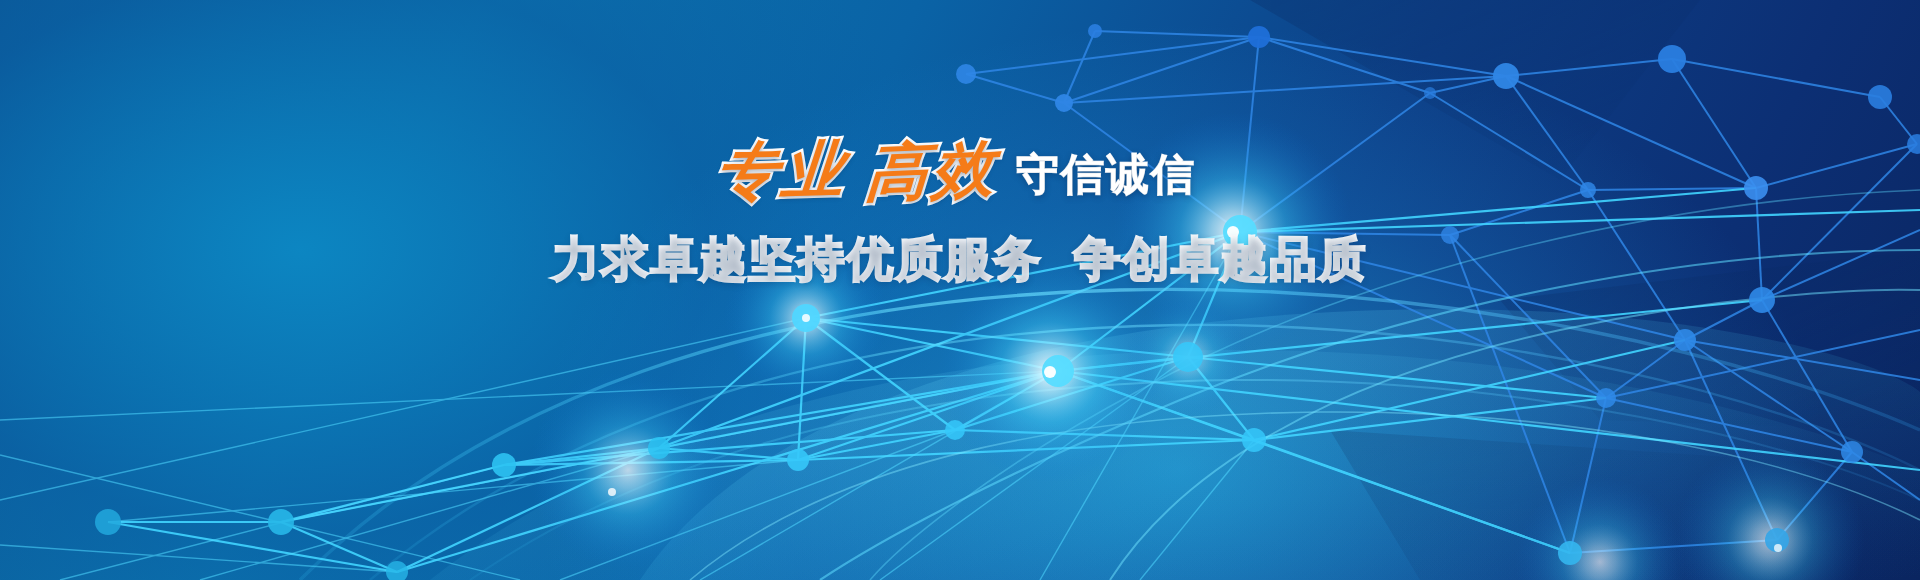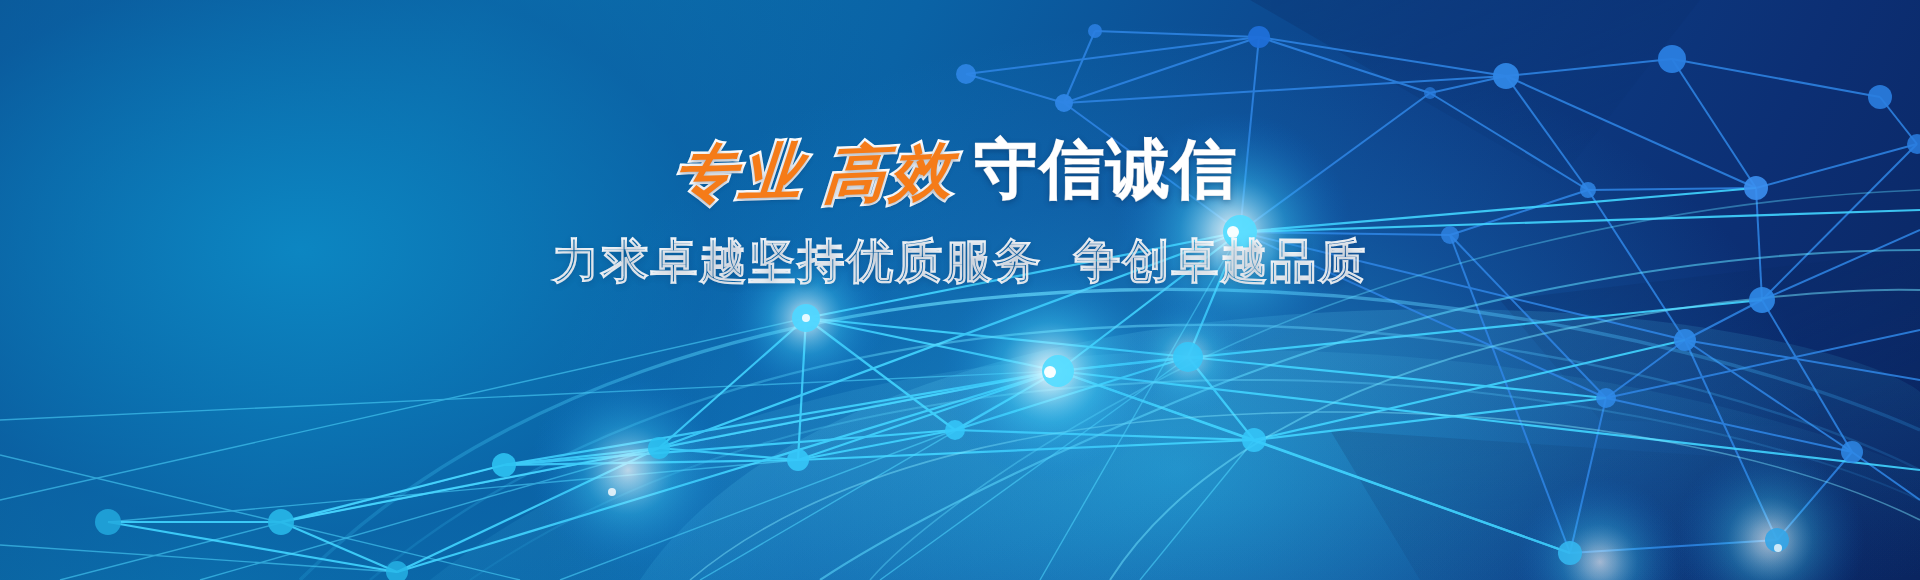--- a/index.html
+++ b/index.html
@@ -49,34 +49,34 @@
     font-style: italic;
     color: #f57b18;
     letter-spacing: 4px;
     -webkit-text-stroke: 5px #ffffff;
     paint-order: stroke fill;
     text-shadow: 0 2px 5px rgba(0,30,70,0.35);
     transform: skewX(-6deg) rotate(-1.5deg);
   }
   .brush.second { transform: skewX(-6deg) rotate(-2.5deg); }
   .solid-white {
-    font-size: 64px;
+    font-size: 43px;
     font-weight: 700;
     color: #ffffff;
     letter-spacing: 2px;
     -webkit-text-stroke: 1px #ffffff;
     paint-order: stroke fill;
     text-shadow: 0 2px 6px rgba(0,35,80,0.45);
     position: relative;
     top: -3px;
   }
   #subheadline {
     margin-top: 26px;
     font-size: 47px;
-    font-weight: 400;
+    font-weight: 700;
     letter-spacing: 2px;
     white-space: nowrap;
     color: transparent;
     -webkit-text-stroke: 2.3px rgba(255,255,255,0.97);
     paint-order: stroke fill;
     text-shadow: 0 2px 7px rgba(0,30,70,0.30);
   }
   #subheadline .gap { letter-spacing: 18px; }
 </style>
 </head>

